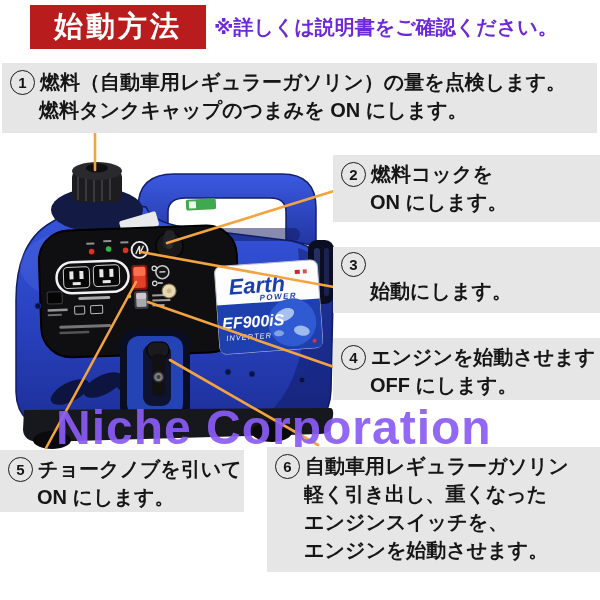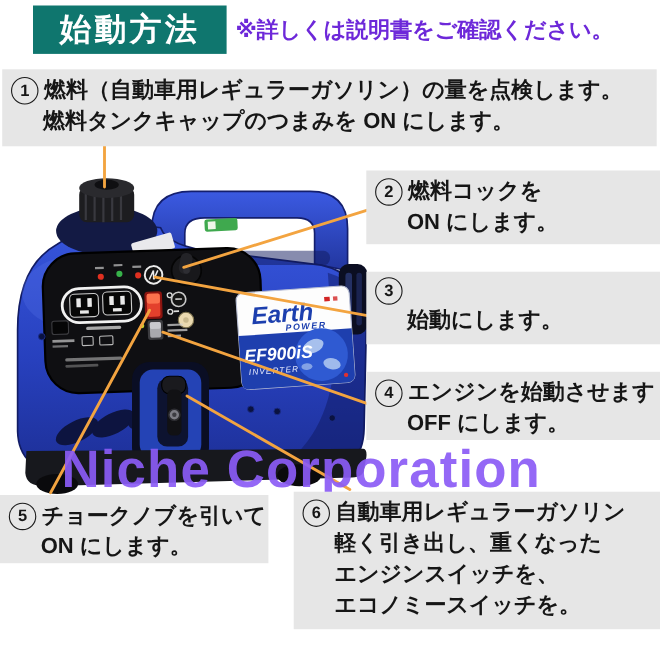--- a/index.html
+++ b/index.html
@@ -1,18 +1,18 @@
 <!DOCTYPE html>
 <html><head>
 <meta charset="utf-8">
 <style>
   html,body{margin:0;padding:0;background:#fff;}
   .canvas{position:relative;width:600px;height:600px;background:#ffffff;overflow:hidden;
           font-family:"Liberation Sans","DejaVu Sans",sans-serif;}
-  .hdr{position:absolute;left:30px;top:5px;width:176px;height:44px;background:#0f766e;
+  .hdr{position:absolute;left:30px;top:5px;width:176px;height:44px;background:#b91c1c;
        color:#ffffff;display:flex;align-items:center;justify-content:center;
        font-size:29px;font-weight:bold;letter-spacing:3px;z-index:4;}
   .note{position:absolute;left:214px;top:5px;height:44px;display:flex;align-items:center;
         font-size:20px;font-weight:bold;color:#6d28d9;z-index:4;white-space:nowrap;}
   .step{position:absolute;background:#e6e6e6;color:#161616;font-size:20px;font-weight:600;
         line-height:28px;padding:5px 8px;box-sizing:border-box;z-index:3;}
   .ln{display:flex;align-items:center;white-space:nowrap;}
   .circ{flex:0 0 auto;width:23px;height:23px;border:1.8px solid #1a1a1a;border-radius:50%;
         display:inline-flex;align-items:center;justify-content:center;font-size:15px;
         font-weight:700;margin-right:5px;line-height:1;}
@@ -244,16 +244,16 @@
     <div class="ln indent">ON にします。</div>
   </div>
 
   <div class="step b6">
     <div class="ln">
       <span class="circ">6</span>
       <span>自動車用レギュラーガソリン</span>
     </div>
     <div class="ln indent">軽く引き出し、重くなった</div>
     <div class="ln indent">エンジンスイッチを、</div>
-    <div class="ln indent">エコノミースイッチを。</div>
+    <div class="ln indent">エンジンを始動させます。</div>
   </div>
 
 </div>
 
 </body></html>

